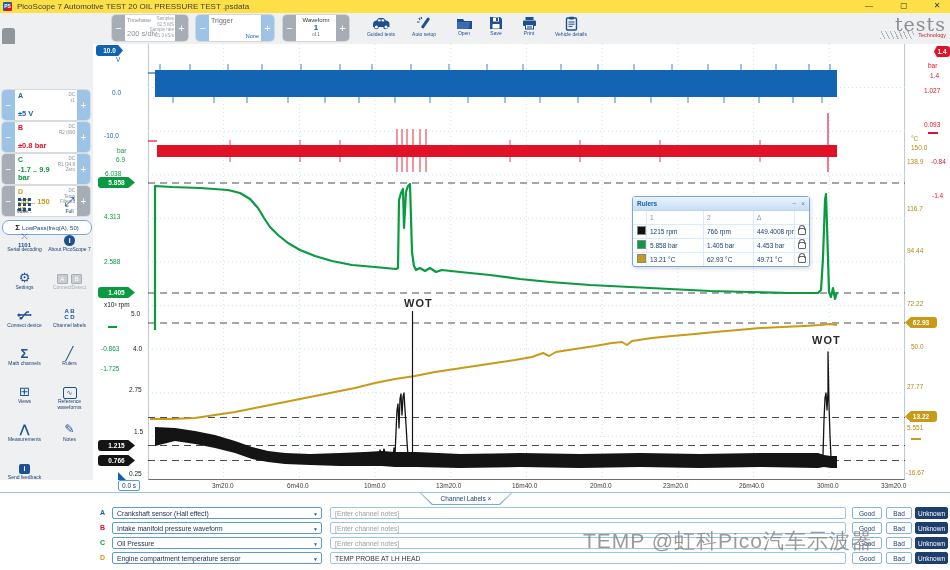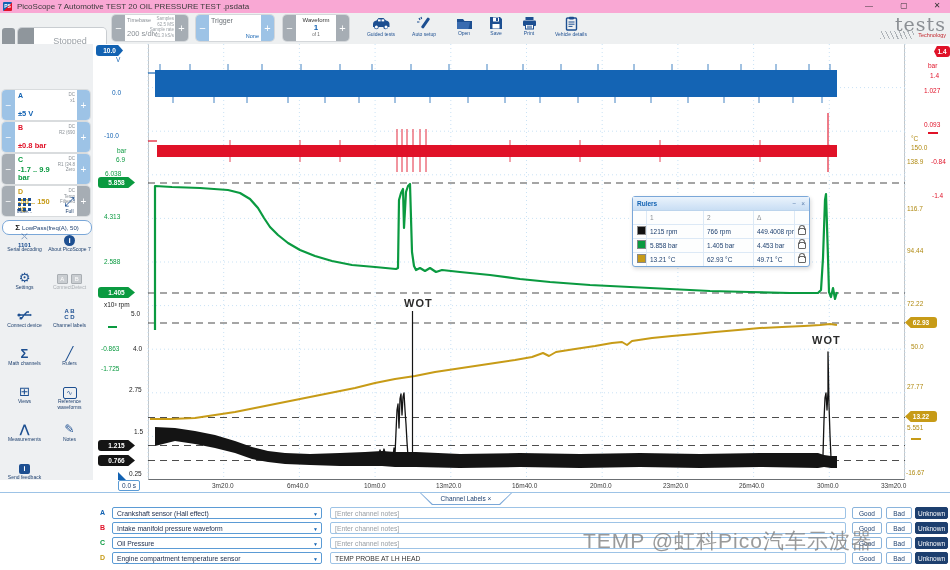--- a/index.html
+++ b/index.html
@@ -1,19 +1,19 @@
 <!DOCTYPE html>
 <html><head>
 <meta charset="utf-8">
 <style>
   html,body{margin:0;padding:0;background:#ddd;}
   #app{position:relative;width:950px;height:570px;background:#fff;overflow:hidden;
        font-family:"Liberation Sans","DejaVu Sans",sans-serif;-webkit-font-smoothing:antialiased;}
   
-  #titlebar{position:absolute;left:0;top:0;width:950px;height:13px;background:#f9a8d4;border-bottom:1px solid #ececec;}
+  #titlebar{position:absolute;left:0;top:0;width:950px;height:13px;background:#fde047;border-bottom:1px solid #ececec;}
   #appicon{position:absolute;left:3px;top:2px;width:9px;height:9px;background:linear-gradient(135deg,#1262b2 50%,#e01228 50%);border-radius:1px;color:#fff;font-size:5px;line-height:9px;text-align:center;font-weight:bold;}
   #titletext{position:absolute;left:17px;top:2px;font-size:8px;color:#3b3b3b;white-space:nowrap;}
   .winbtn{position:absolute;top:0;width:22px;height:12px;text-align:center;font-size:8px;color:#333;line-height:12px;cursor:default;}
   
   #toolbar{position:absolute;left:0;top:13px;width:950px;height:31px;background:#eef0f1;border-bottom:1px solid #d9dcde;}
   .tb-group{position:absolute;top:2px;height:26px;display:flex;border-radius:4px;overflow:hidden;box-shadow:0 0 0 1px #d4d7da;}
   .tb-step{width:13px;color:#fff;font-size:11px;display:flex;align-items:center;justify-content:center;}
   .tb-step.gray{background:#a6adb4;} .tb-step.blue{background:#9dc3e6;}
   .tb-mid{background:#fff;position:relative;}
   #stopped-ctl{position:absolute;left:18px;top:15px;width:88px;height:26px;border-radius:4px;overflow:hidden;box-shadow:0 0 0 1px #c9cdd1;display:flex;}
@@ -103,24 +103,20 @@
   <div id="titlebar">
     <div id="appicon">PS</div>
     <div id="titletext">PicoScope 7 Automotive TEST 20 OIL PRESSURE TEST .psdata</div>
     <div class="winbtn" style="left:858px">—</div>
     <div class="winbtn" style="left:893px">▢</div>
     <div class="winbtn" style="left:926px">✕</div>
   </div>
 
   <div id="toolbar">
     <div id="menu-stub"></div>
-    <div id="stopped-ctl">
-      <div class="grip"></div>
-      <div class="lbl">Stopped</div>
-    </div>
 
     <div class="tb-group" style="left:112px;width:76px">
       <div class="tb-step gray">−</div>
       <div class="tb-mid" style="width:50px">
         <div style="position:absolute;left:2px;top:2px;font-size:5.5px;color:#8a9096">Timebase</div>
         <div style="position:absolute;left:2px;bottom:3px;font-size:7.5px;color:#8a9096">200 s/div</div>
         <div class="tiny" style="position:absolute;right:1px;top:1px">
           <span>Samples</span><br>
           <span>62.5 MS</span><br>
           <span>Sample rate</span><br>

